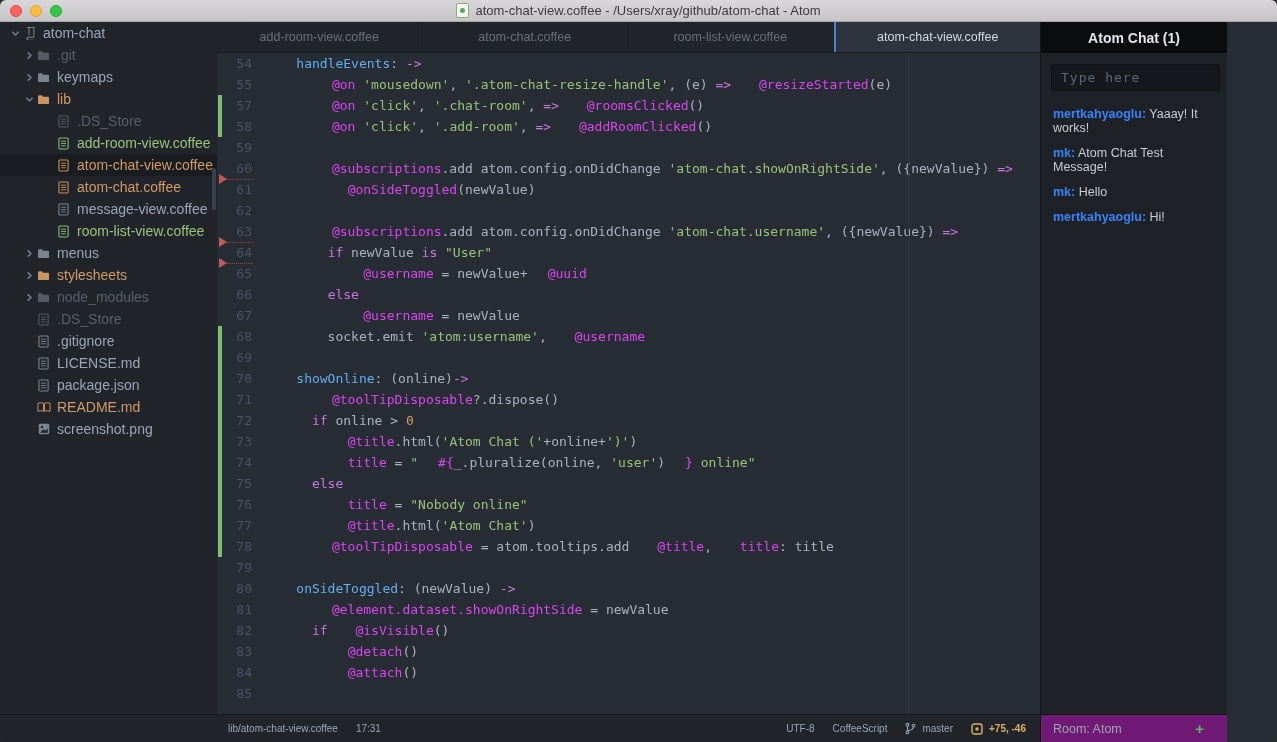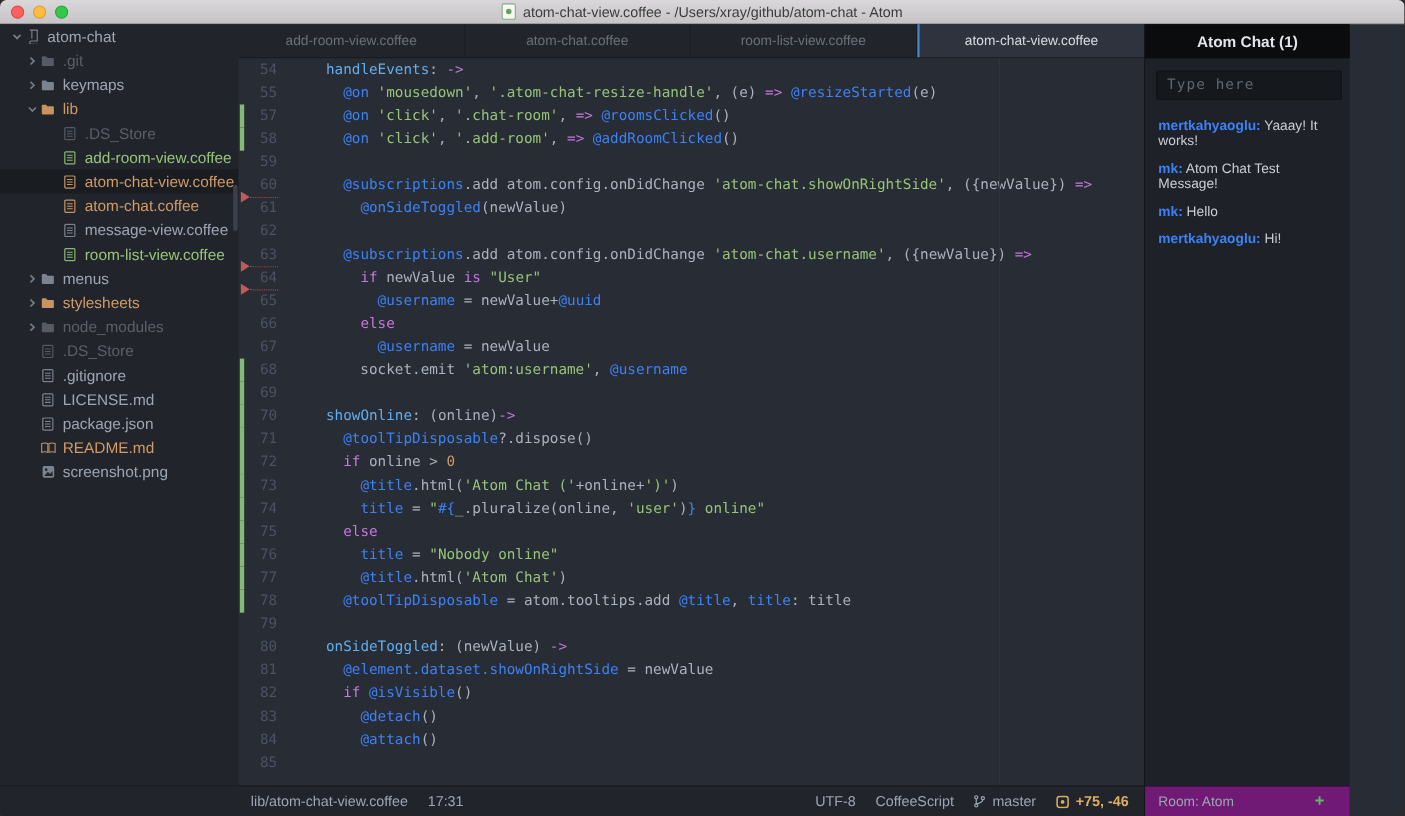--- a/index.html
+++ b/index.html
@@ -52,29 +52,29 @@
   .editor { position:absolute; left:217px; top:53px; width:823px; height:661px;
     background:#282c34; overflow:hidden;
     font-family:"DejaVu Sans Mono", monospace; font-size:13px; }
   .wrap-guide { position:absolute; left:691px; top:0; bottom:0; width:1px; background:#31363f; }
   .cl { height:21px; display:flex; }
   .gut { width:48px; flex:none; position:relative; text-align:right;
     padding-right:13px; color:#4b5263; line-height:21px; }
   .gut .added-bar { position:absolute; left:1px; top:0; bottom:0; width:4px; background:#83ba75; }
   .ct { line-height:21px; white-space:pre; color:#abb2bf; font-family:inherit; }
   .tok-p { color:#abb2bf; } .tok-f { color:#61afef; } .tok-k { color:#c678dd; }
-  .tok-t { color:#3b82f6; } .tok-s { color:#98c379; } .tok-n { color:#d19a66; }
+  .tok-t { color:#d946ef;margin-left:20px; } .tok-s { color:#98c379; } .tok-n { color:#d19a66; }
   .removed-marker { position:absolute; left:2px; height:0; width:0;
     border-left:8px solid #bf5b59; border-top:5px solid transparent; border-bottom:5px solid transparent; }
   .removed-dots { position:absolute; left:10px; width:26px; border-top:1px dotted #9c4a48; }
 
   
   .statusbar { position:absolute; left:0; top:714px; width:1040px; height:28px;
     background:#21252b; border-top:1px solid #181a1f; display:flex; align-items:center;
-    font-size:13px; color:#9da5b4; }
+    font-size:10px; color:#9da5b4; }
   .sb-left { margin-left:228px; display:flex; gap:18px; }
   .sb-right { margin-left:auto; margin-right:14px; display:flex; align-items:center; gap:18px; }
   .sb-item { display:flex; align-items:center; gap:6px; }
   .sb-diff { color:#dcae62; font-weight:bold; }
   .sb-icon { display:inline-flex; align-items:center; }
 
   
   .chat { position:absolute; left:1040px; top:22px; width:187px; height:720px;
     background:#1e2127; border-left:1px solid #14161a; }
   .chat-header { height:31px; background:#0b0c0e; color:#e2e5ea; display:flex;

